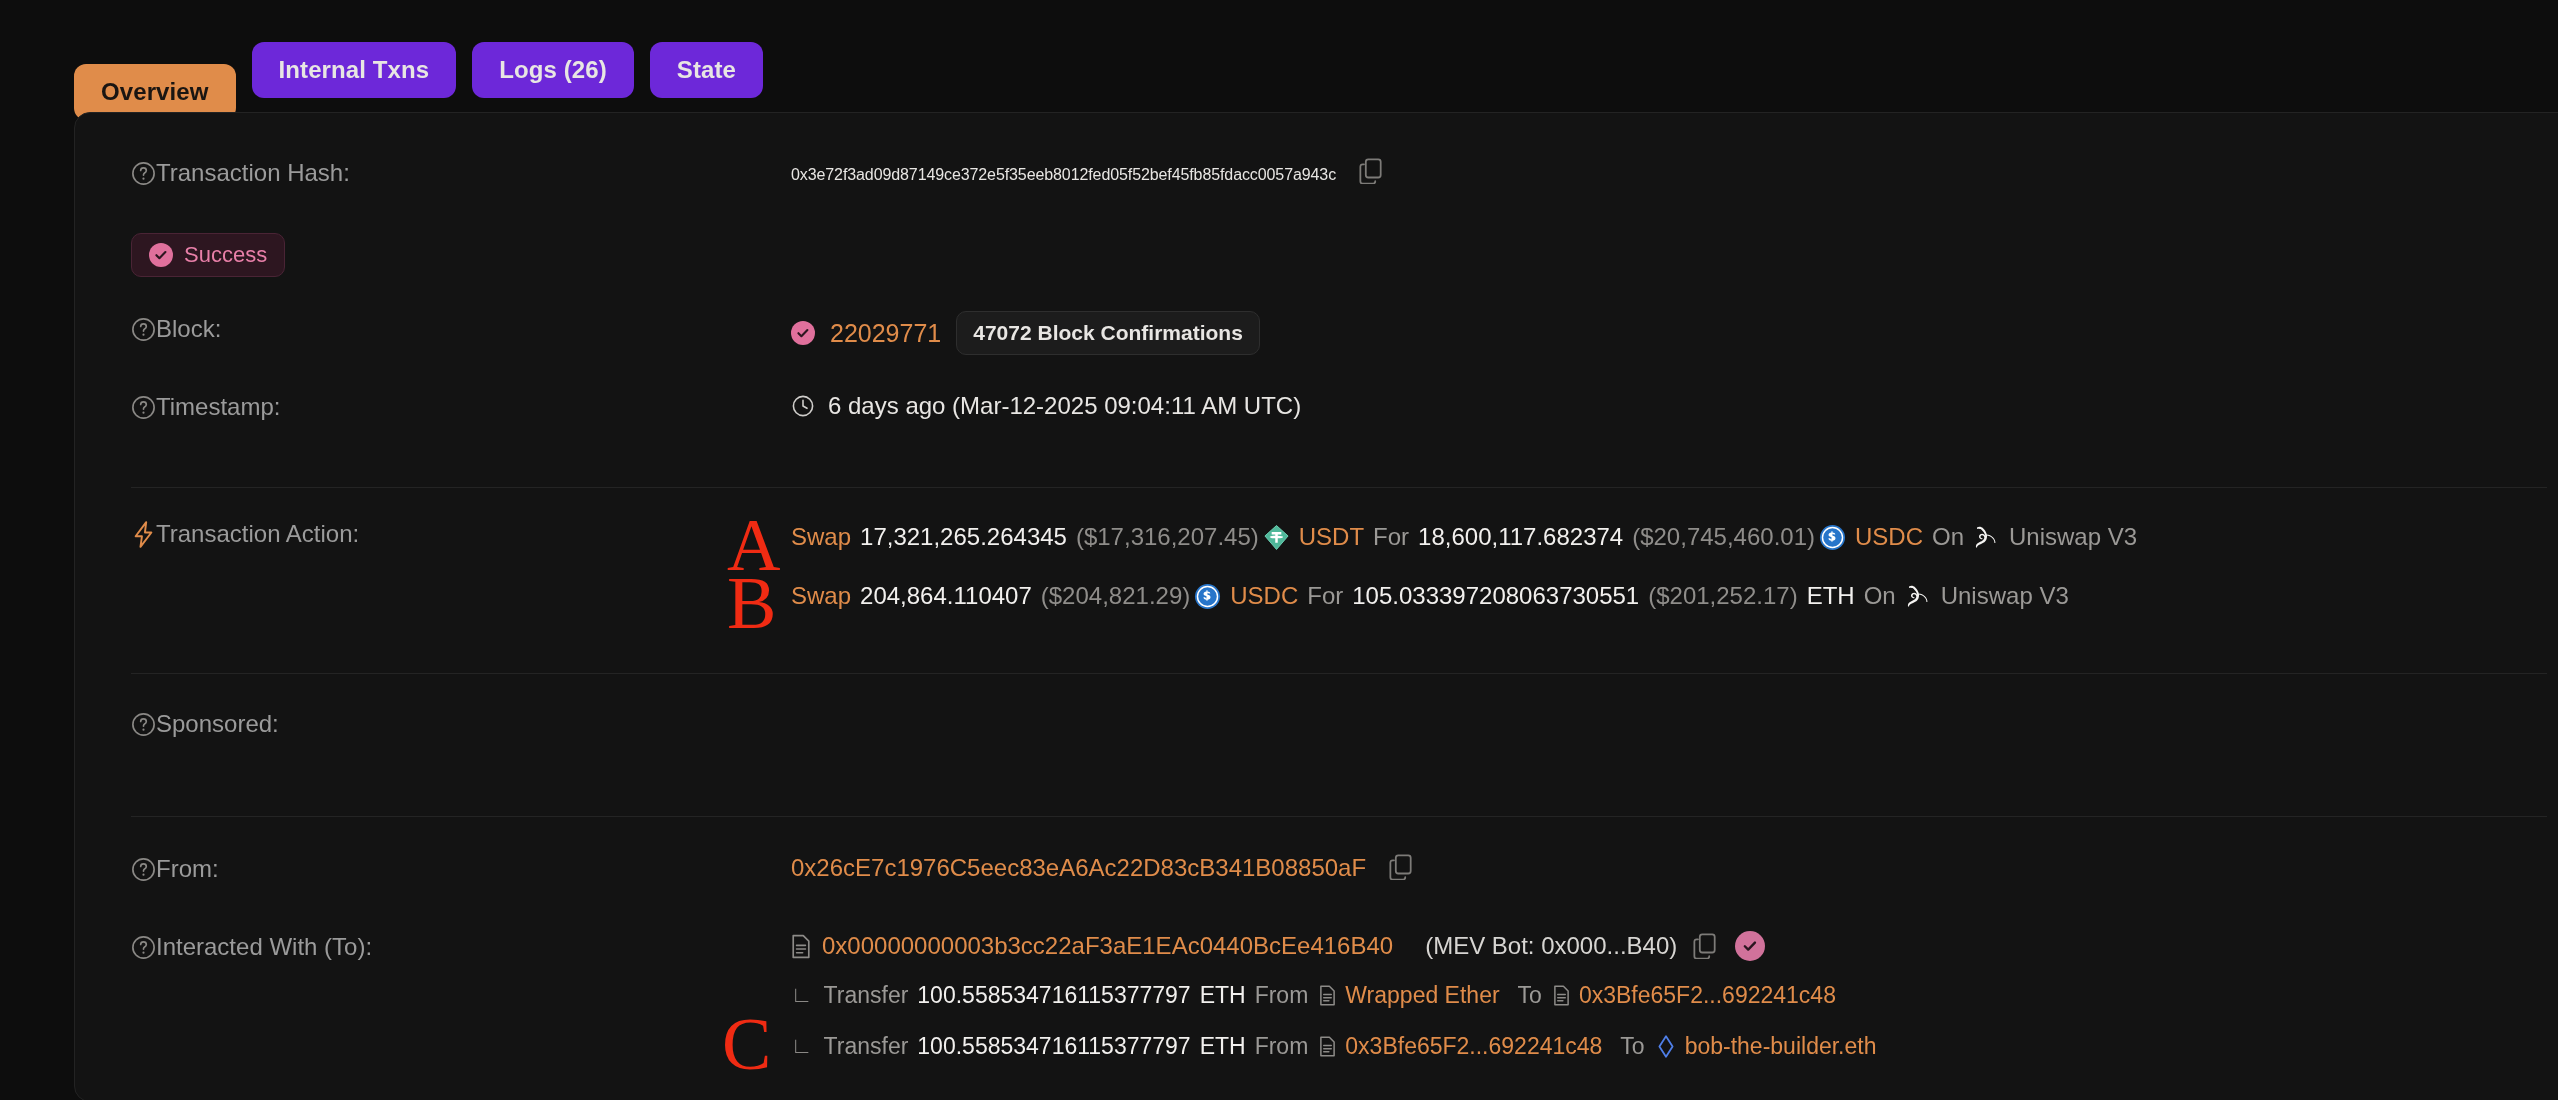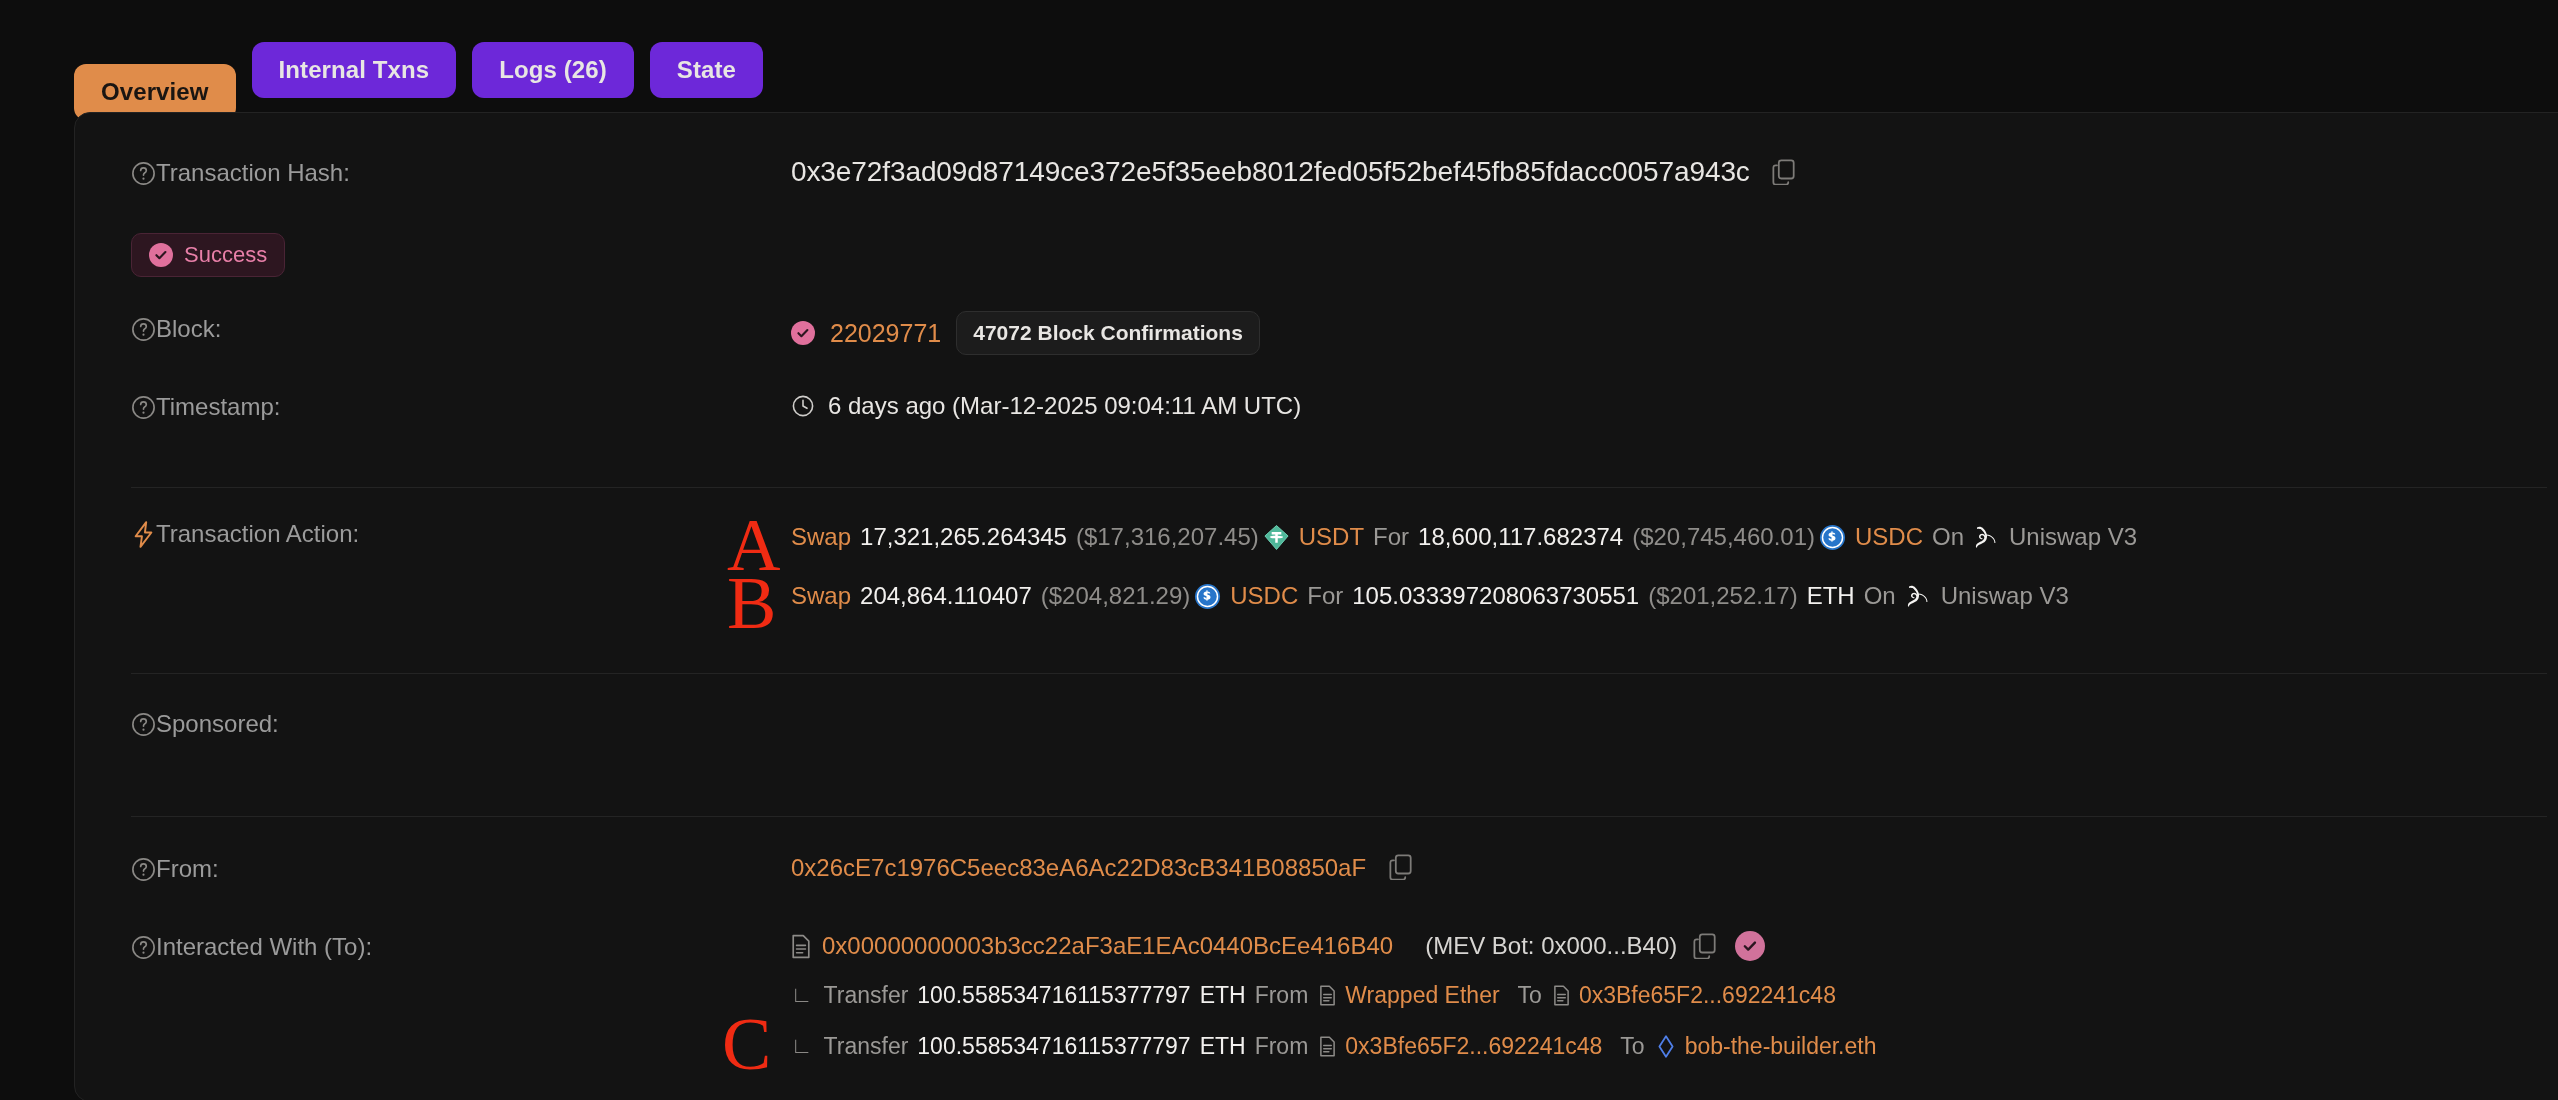--- a/index.html
+++ b/index.html
@@ -102,21 +102,21 @@
     flex: 0 0 auto;
     width: 25px;
     height: 27px;
     margin-top: 4px;
   }
   .bolt-icon svg { display: block; }
 
   
   .mono-val {
     color: #e8e6e3;
-    font-size: 28px;
+    font-size: 16px;
     letter-spacing: -0.1px;
     word-break: break-all;
   }
   .copy-icon {
     display: inline-block;
     width: 24px;
     height: 26px;
     margin-left: 16px;
     vertical-align: -4px;
     cursor: pointer;

